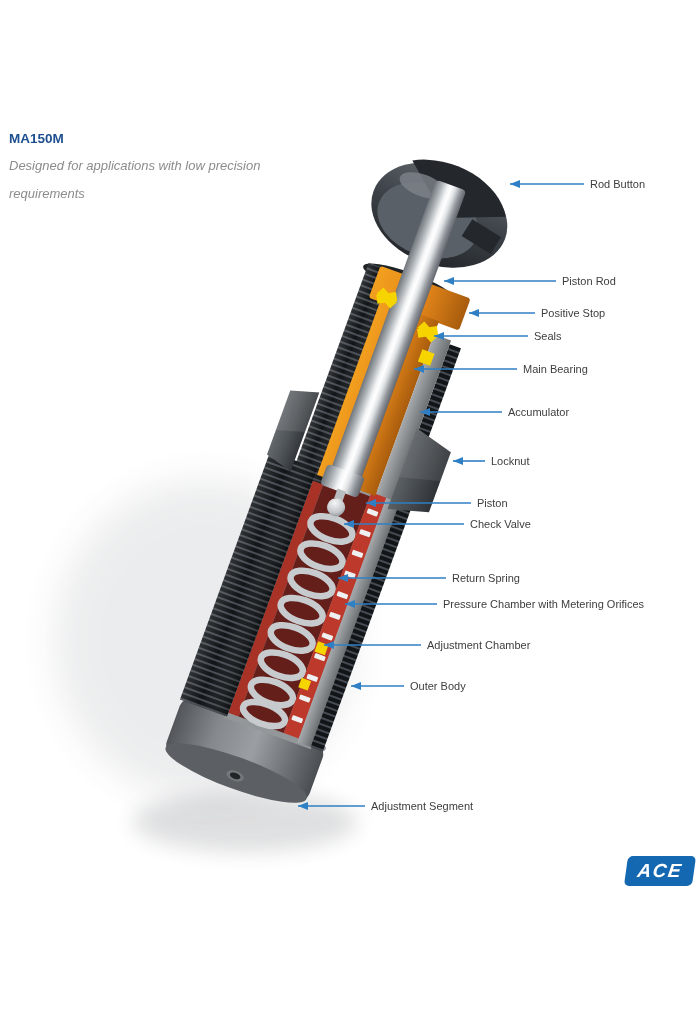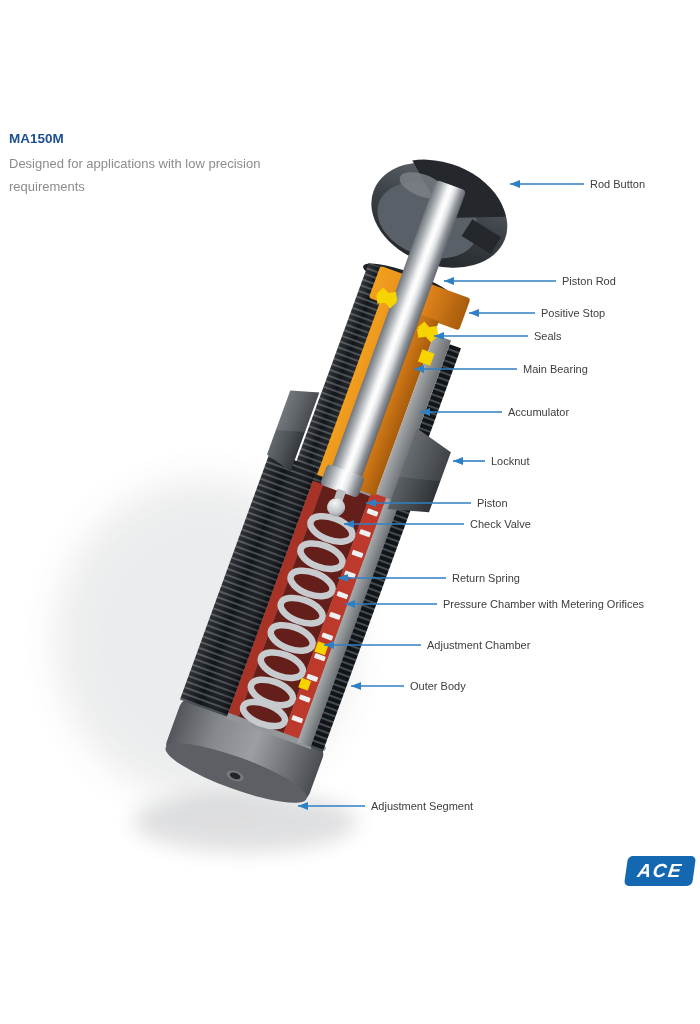--- a/index.html
+++ b/index.html
@@ -1,19 +1,19 @@
 <!DOCTYPE html>
 <html><head>
 <meta charset="utf-8">
 <style>
   html,body{margin:0;padding:0;background:#ffffff;}
   .page{position:relative;width:700px;height:1024px;background:#ffffff;overflow:hidden;
         font-family:"Liberation Sans",sans-serif;padding-left:48px;}
   .model{position:absolute;left:9px;top:131px;font-size:13.5px;font-weight:700;color:#1d4f91;}
-  .desc{position:absolute;left:9px;top:152px;width:320px;font-size:13px;line-height:23px;color:#8c8c8c;}
+  .desc{position:absolute;left:9px;top:152px;width:320px;font-size:13px;line-height:28px;color:#8c8c8c;font-style:italic;}
   .specs{position:absolute;left:9px;top:210px;font-size:13px;line-height:18px;font-weight:700;color:#2e2e2e;}
   .specs span{display:block;}
   .logo{position:absolute;left:626px;top:856px;width:68px;height:30px;background:#1368b1;
         border-radius:5px;transform:skewX(-8deg);display:flex;align-items:center;justify-content:center;}
   .logo span{color:#ffffff;font-weight:700;font-style:italic;font-size:19px;letter-spacing:1.5px;}
   svg{position:absolute;left:0;top:0;}
   .lead{stroke:#2f7fc4;stroke-width:1.6;fill:none;marker-end:url(#arrowhead);}
   .lbl text{font-family:"Liberation Sans",sans-serif;font-size:11px;fill:#3d3d3d;}
 </style>
 </head>

